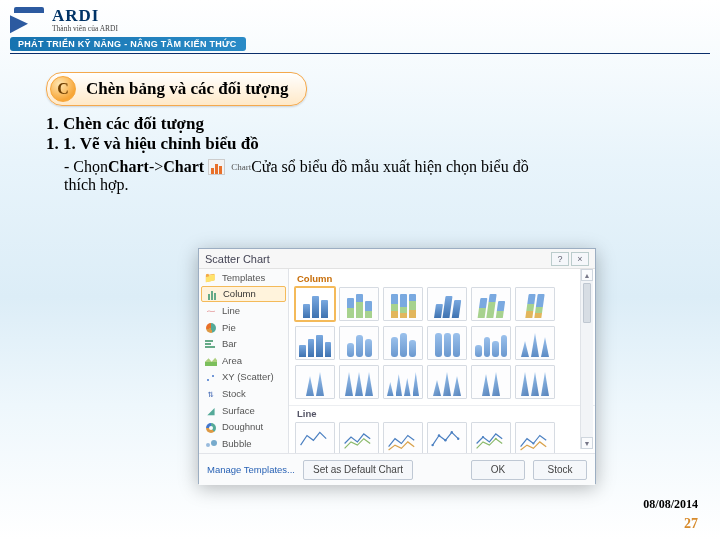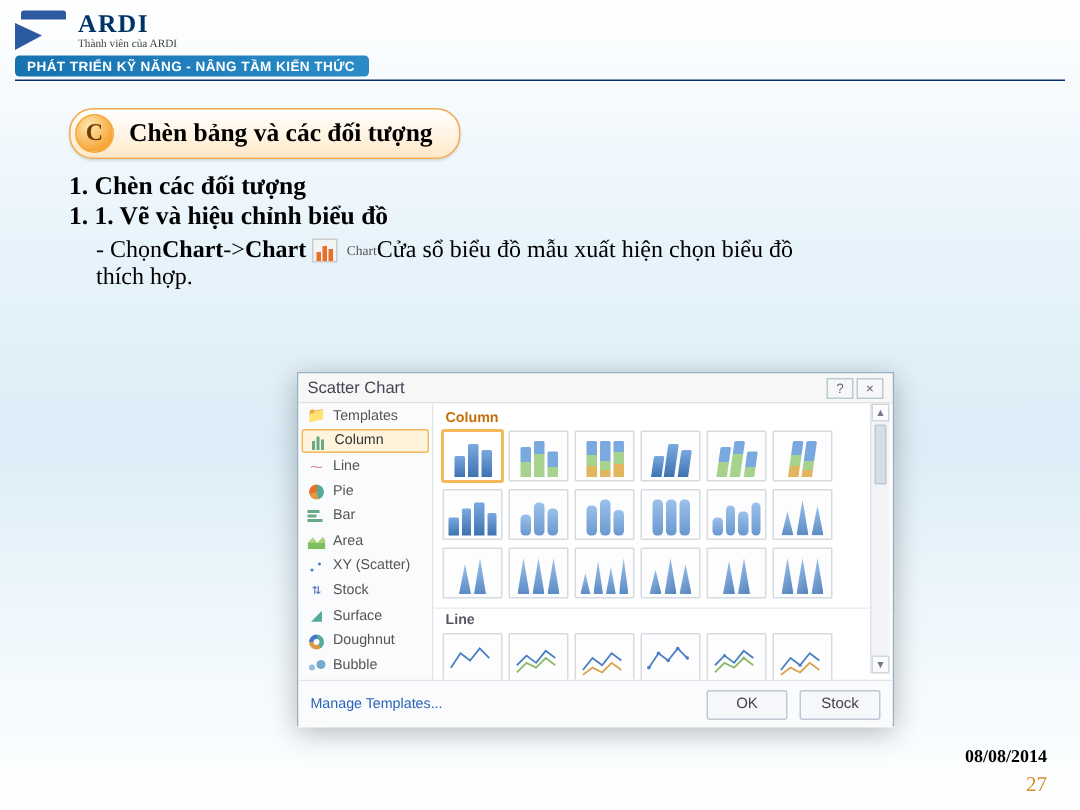--- a/index.html
+++ b/index.html
@@ -67,21 +67,21 @@
   .group-scroll .sthumb{position:absolute;top:2px;left:2px;right:2px;height:40px;background:#d7dde4;border:1px solid #bfc7d1;border-radius:1px}
   .group-scroll .sbtn:last-child{position:absolute;bottom:0;left:0;right:0}
 
   .dlg-foot { height:32px; border-top:1px solid #e2e4e9; display:flex; align-items:center; padding:0 8px; gap:8px; background:#fafbfc; }
   .linkbtn { color:#2a63b5; font-size:9.5px; cursor:default; }
   .dlg-foot .spacer { flex:1; }
   .dbtn { min-width:54px; height:20px; border:1px solid #bfc8d4; background:#f5f7fa; font-size:10px; color:#444; display:flex; align-items:center; justify-content:center; cursor:default; border-radius:2px; }
 
   .footer { position:absolute; right:22px; bottom:8px; text-align:right; font-family:"Times New Roman", serif; }
   .footer .date { font-size:12px; font-weight:bold; color:#000; }
-  .footer .page { color:#d78b2c; font-size:14px; font-weight:normal; margin-top:4px;text-align:right; }
+  .footer .page { color:#d78b2c; font-size:14px; font-weight:bold; margin-top:4px;text-align:right; }
 </style>
 </head>
 <body>
 
 <div class="header">
   <div class="logo">
     <div class="logo-shape"></div>
     <div class="logo-text">
       <div class="logo-brand">ARDI</div>
       <div class="logo-sub">Thành viên của ARDI</div>
@@ -338,20 +338,21 @@
     <div class="group-scroll">
       <div class="sbtn">▲</div>
       <div class="strack">
           <div class="sthumb"></div>
         </div>
       <div class="sbtn">▼</div>
     </div>
   </div>
   <div class="dlg-foot">
     <span class="linkbtn">Manage Templates...</span>
+    <div class="dbtn" style="min-width:110px">Set as Default Chart</div>
     <span class="spacer"></span>
     <div class="dbtn">OK</div>
     <div class="dbtn">Stock</div>
   </div>
 </div>
 
 <div class="footer">
   <div class="date">08/08/2014</div>
   <div class="page">27</div>
 </div>

